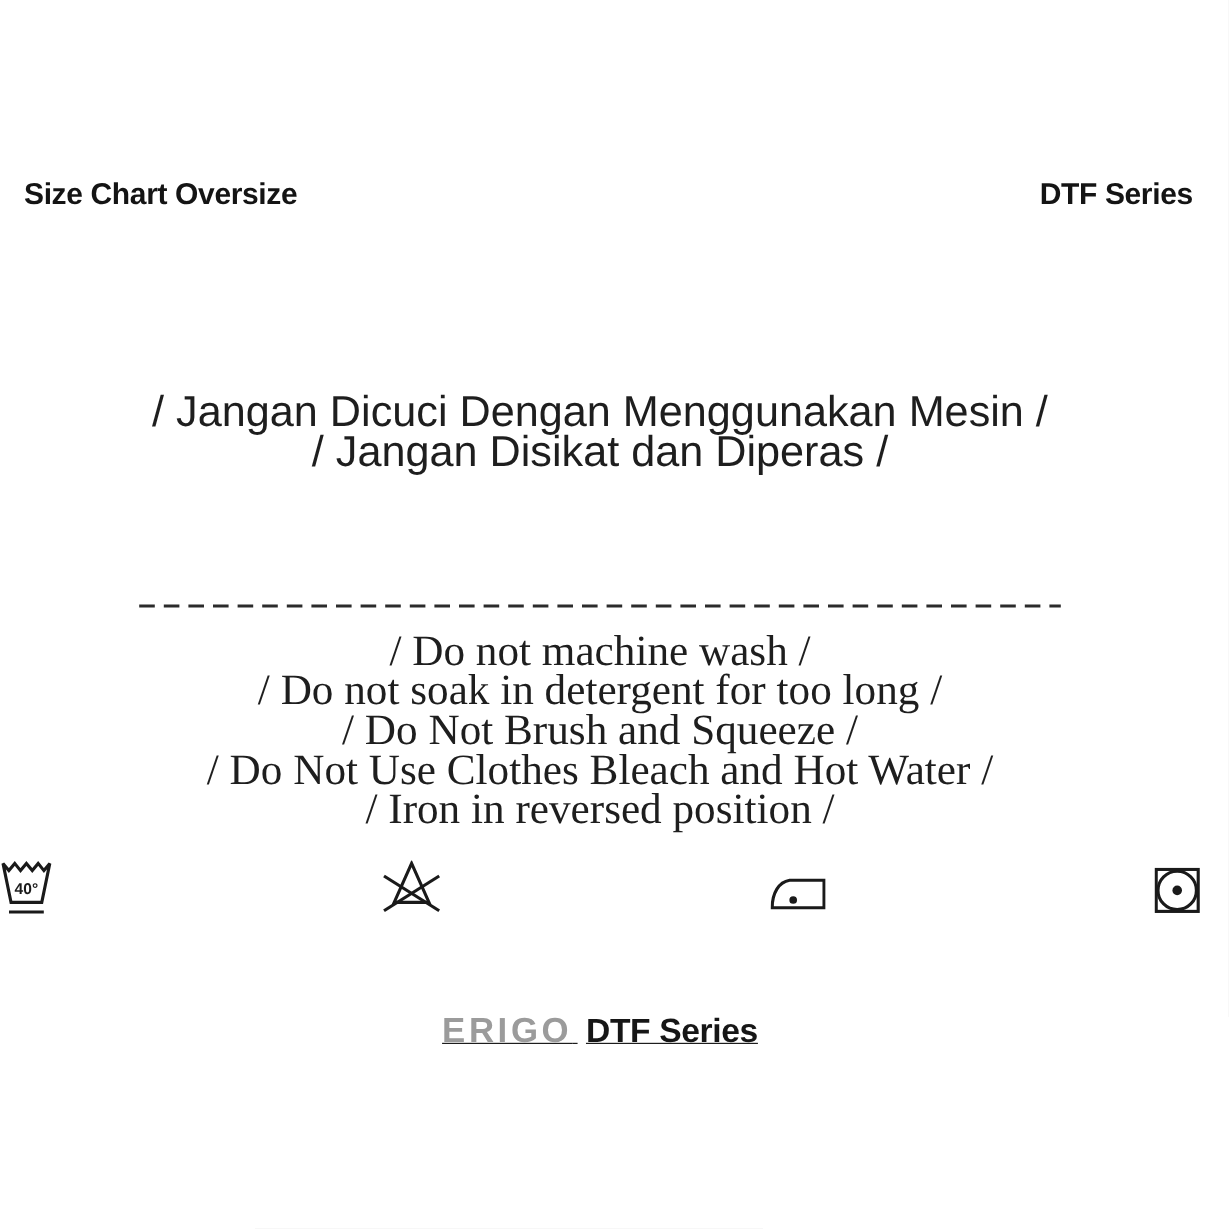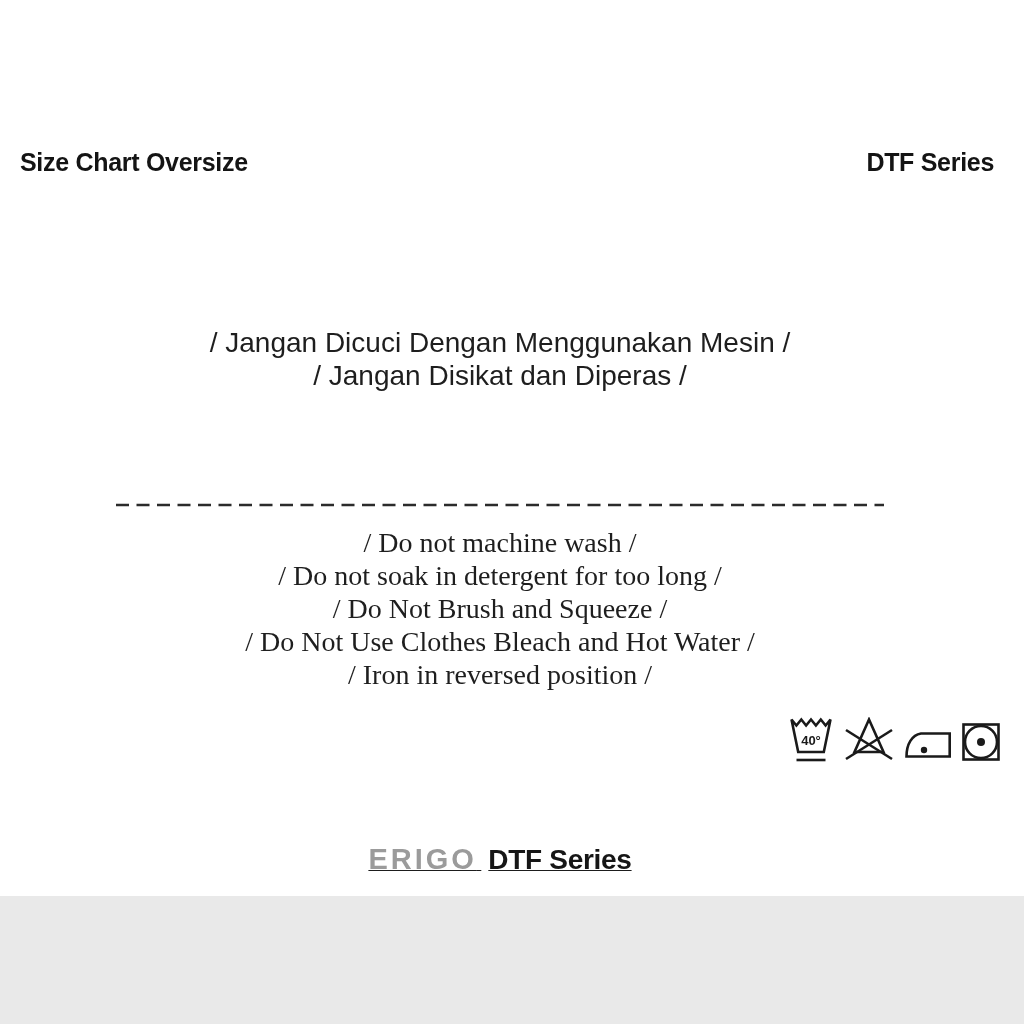--- a/index.html
+++ b/index.html
@@ -3,48 +3,48 @@
 <meta charset="utf-8">
 <style>
   :root{
     --text-color:#1d1d1d;
     --brand-gray:#9b9b9b;
     --bg:#ffffff;
   }
   html,body{margin:0;padding:0;background:#e9e9e9;}
   .canvas{
     position:relative;
-    width:1024px;height:896px;
+    width:1024px;height:1024px;
     background:var(--bg);
     font-family:"Liberation Sans", sans-serif;
     color:var(--text-color);
     overflow:hidden;
   }
   
   .header{
     position:absolute;top:148px;left:20px;right:30px;
     display:flex;justify-content:space-between;align-items:baseline;
   }
   .header-title{
     font-weight:700;font-size:25px;letter-spacing:-0.3px;color:#141414;
     white-space:nowrap;
   }
   
   .col{position:absolute;left:0;width:1000px;text-align:center;}
   .care-block{
-    font-size:28px;line-height:33px;color:#1e1e1e;
+    font-size:36px;line-height:33px;color:#1e1e1e;
     letter-spacing:0px;
   }
   .care-line{white-space:nowrap;}
   .id-block{top:326px;}
   .en-block{top:526px;font-family:Liberation Serif, serif;}
   .divider-wrap{top:498px;height:14px;}
   .icons-row{
     top:716px;
-    display:flex;justify-content:flex-end;align-items:flex-end;gap:11px;
+    display:flex;justify-content:space-between;align-items:flex-end;gap:11px;
   }
   .icons-row svg{display:block;}
   .icon-iron{margin-bottom:5px;}
   .icon-tumble{margin-bottom:3px;}
   .icon-bleach{margin-bottom:1px;}
   .footer{top:843px;text-decoration:underline;}
   .brand-logo{
     font-weight:700;font-size:29px;letter-spacing:3px;
     color:var(--brand-gray);vertical-align:baseline;
   }

